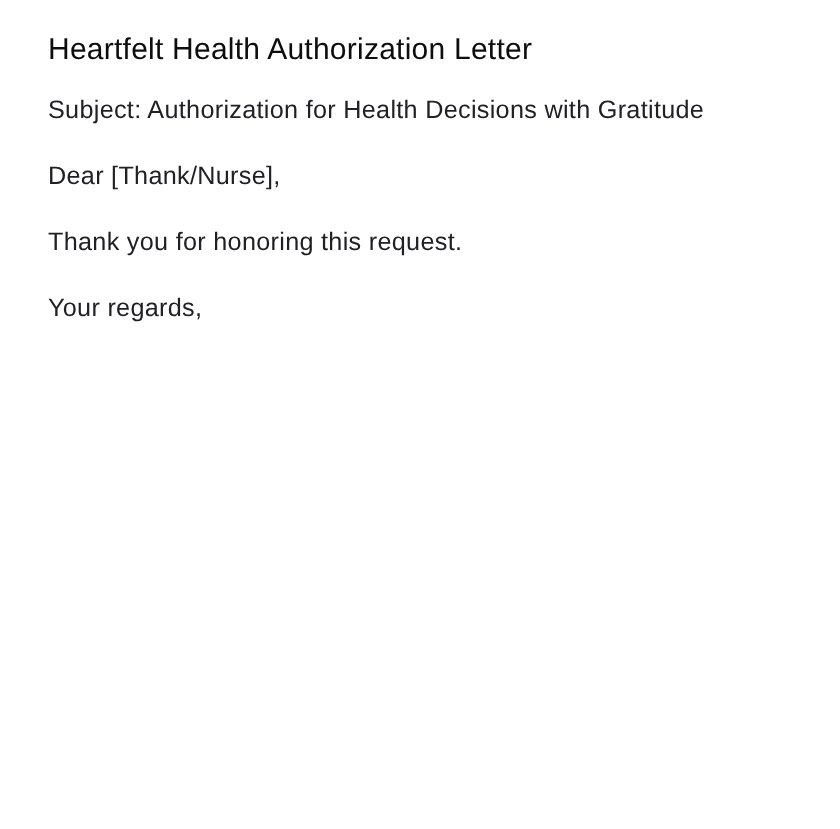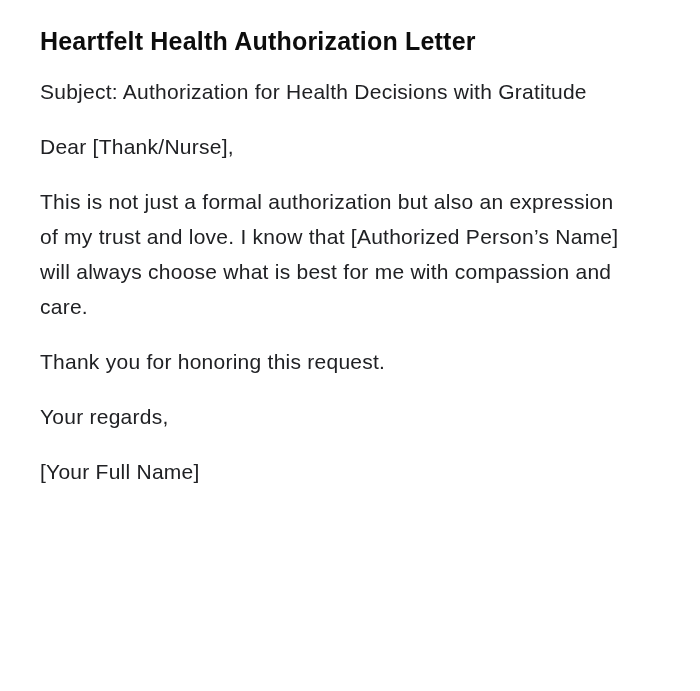--- a/index.html
+++ b/index.html
@@ -14,21 +14,21 @@
     overflow: hidden;
   }
   .doc {
     box-sizing: border-box;
     width: 700px;
     padding: 24px 20px 0 40px;
   }
   .doc-title {
     font-size: 25px;
     line-height: 34px;
-    font-weight: 700;
+    font-weight: 400;
     letter-spacing: 0.2px;
     color: #0d0d0d;
     margin: 0 0 9px 0;
   }
   .doc-paragraph {
     font-size: 21px;
     line-height: 35px;
     letter-spacing: 0.25px;
     color: #202124;
     margin: 16px 0 20px 0;
@@ -39,23 +39,18 @@
 <body>
 
 <div class="doc">
   <h1 class="doc-title">Heartfelt Health Authorization Letter</h1>
 
   <p class="doc-paragraph">Subject: Authorization for Health Decisions with Gratitude</p>
 
   <p class="doc-paragraph">Dear [Thank/Nurse],</p>
 
 
-  <p class="doc-paragraph">This is not just a formal authorization but also an expression
-of my trust and love. I know that [Authorized Person’s Name]
-will always choose what is best for me with compassion and
-care.</p>
 
   <p class="doc-paragraph">Thank you for honoring this request.</p>
 
   <p class="doc-paragraph">Your regards,</p>
 
-  <p class="doc-paragraph">[Your Full Name]</p>
 </div>
 
 </body></html>

